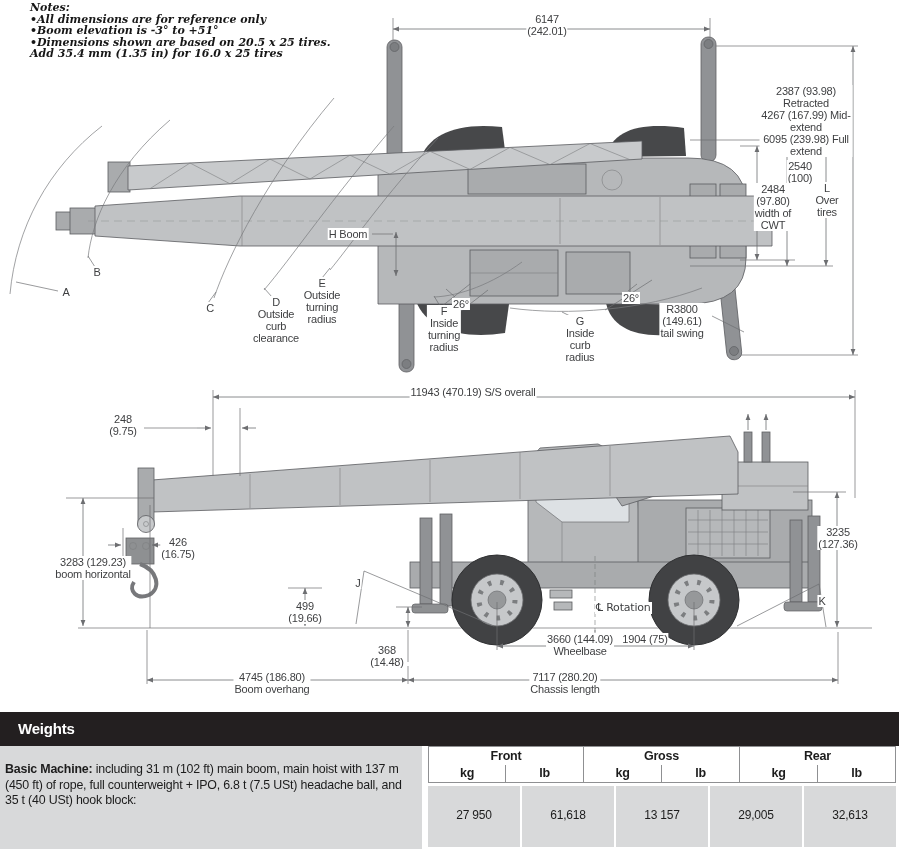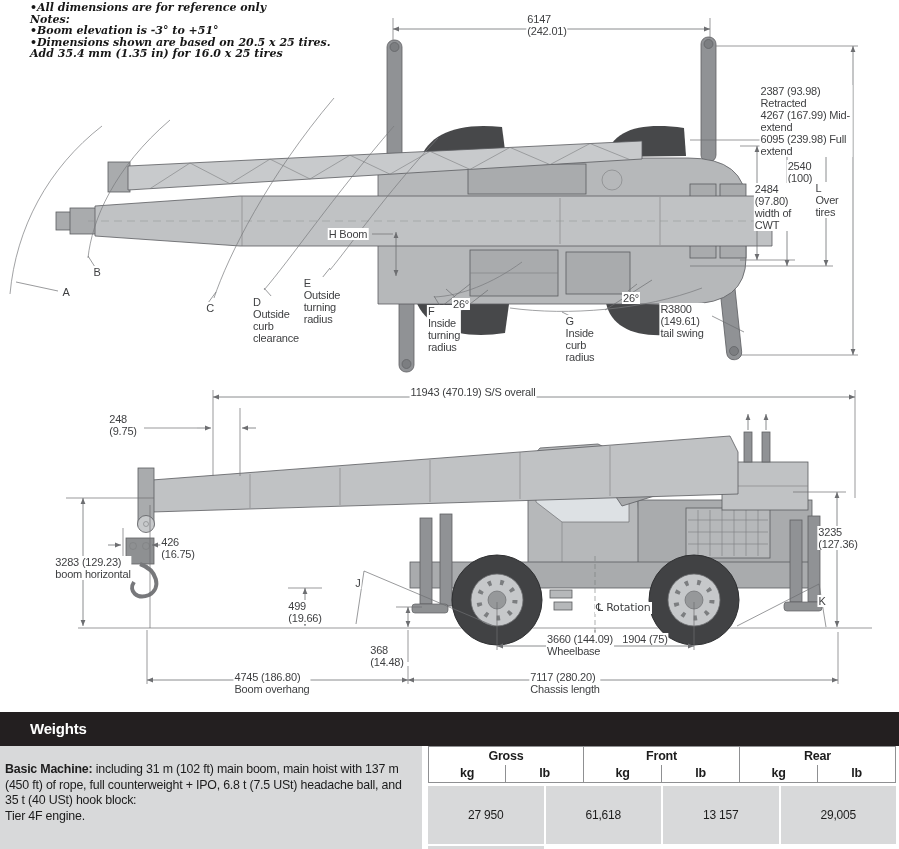--- a/index.html
+++ b/index.html
@@ -15,38 +15,38 @@
   .dark{fill:#47484a;stroke:none}
   .win{fill:#dde1e4;stroke:#6d6e71;stroke-width:.7}
   .det{fill:none;stroke:#7c7d80;stroke-width:.6}
   .d{fill:none;stroke:#6d6e71;stroke-width:.7}
   .da{fill:none;stroke:#6d6e71;stroke-width:.8;marker-start:url(#ar);marker-end:url(#ar)}
   .de{fill:none;stroke:#6d6e71;stroke-width:.8;marker-end:url(#ar)}
   .arc{fill:none;stroke:#797a7d;stroke-width:.7}
   
   .lbl{position:absolute;font-size:11px;line-height:12px;letter-spacing:-0.2px;
        white-space:pre-line;color:#3e3f41;background:#fff;padding:0 1px;}
-  .c{transform:translateX(-50%);text-align:left;}
+  .c{transform:translateX(-50%);text-align:center;}
   .notes{position:absolute;left:30px;top:2px;font-family:"DejaVu Serif",serif;
          font-style:italic;font-weight:600;font-size:11px;line-height:11.5px;color:#171717;background:transparent;}
   
   .w-header{position:absolute;left:0;top:712px;width:899px;height:34px;background:#231f20;}
-  .w-header span{display:block;padding-left:30px;line-height:33px;color:#fff;
+  .w-header span{display:block;padding-left:18px;line-height:33px;color:#fff;
                  font-size:15px;font-weight:bold;letter-spacing:-0.2px;}
   .w-desc{position:absolute;left:0;top:746px;width:409px;height:103px;background:#d8d9da;
           padding:16px 8px 0 5px;font-size:12.4px;line-height:15.6px;letter-spacing:-0.2px;color:#1c1c1c;}
   .w-desc b{font-weight:bold;}
   .w-table{position:absolute;left:428px;top:746px;width:468px;height:103px;}
   .w-groups{display:grid;grid-template-columns:repeat(3,1fr);height:19px;}
   .w-units{display:grid;grid-template-columns:repeat(6,1fr);height:18px;}
   .w-groups>div,.w-units>div{background:#fff;border:1px solid #8f9092;text-align:center;
       font-weight:bold;font-size:12.5px;line-height:18px;letter-spacing:-0.2px;color:#1c1c1c;}
   .w-groups>div+div,.w-units>div+div{border-left:none;}
   .w-units>div{border-top:none;line-height:17px;}
-  .w-values{display:grid;grid-template-columns:repeat(4,1fr);grid-gap:2px;margin-top:3px;height:61px;}
+  .w-values{display:grid;grid-template-columns:repeat(5,1fr);grid-gap:2px;margin-top:3px;height:61px;}
   .w-values>div{background:#d8d9da;text-align:center;font-size:12px;line-height:58px;
                 letter-spacing:-0.2px;color:#1c1c1c;}
 </style>
 </head>
 <body>
 
 <div id="page">
 
   <svg width="899" height="710" viewBox="0 0 899 710">
     <defs>
@@ -215,22 +215,22 @@
         <line class="da" x1="147" y1="680" x2="408" y2="680"></line>
         <line class="da" x1="408" y1="680" x2="838" y2="680"></line>
         <path class="d" d="M793,492 H846"></path>
         <line class="da" x1="837" y1="492" x2="837" y2="627"></line>
         <path class="d" d="M737,626 L819,584 M819,584 L826,627"></path>
       </g>
     </g>
   </svg>
 
   <div class="notes">
+    <div>Notes:</div>
     <div>•All dimensions are for reference only</div>
-    <div>Notes:</div>
     <div>•Boom elevation is -3° to +51°</div>
     <div>•Dimensions shown are based on 20.5 x 25 tires.</div>
     <div>Add 35.4 mm (1.35 in) for 16.0 x 25 tires</div>
   </div>
 
   <div class="lbl c" style="left:547px;top:13px">6147
 (242.01)</div>
   <div class="lbl c" style="left:806px;top:85px">2387 (93.98) Retracted
 4267 (167.99) Mid-extend
 6095 (239.98) Full extend</div>
@@ -292,27 +292,26 @@
   <div class="lbl c" style="left:838px;top:526px">3235
 (127.36)</div>
   <div class="lbl c" style="left:822px;top:595px">K</div>
 
   <div class="w-header">
     <span>Weights</span>
   </div>
 
   <div class="w-desc">
     <div><b>Basic Machine:</b><span> including 31 m (102 ft) main boom, main hoist with 137 m (450 ft) of rope, full counterweight + IPO, 6.8 t (7.5 USt) headache ball, and 35 t (40 USt) hook block:</span></div>
-    <div>Tier 4F engine.</div>
   </div>
 
   <div class="w-table">
     <div class="w-groups">
+      <div>Front</div>
       <div>Gross</div>
-      <div>Front</div>
       <div>Rear</div>
     </div>
     <div class="w-units">
       <div>kg</div>
       <div>lb</div>
       <div>kg</div>
       <div>lb</div>
       <div>kg</div>
       <div>lb</div>
     </div>

